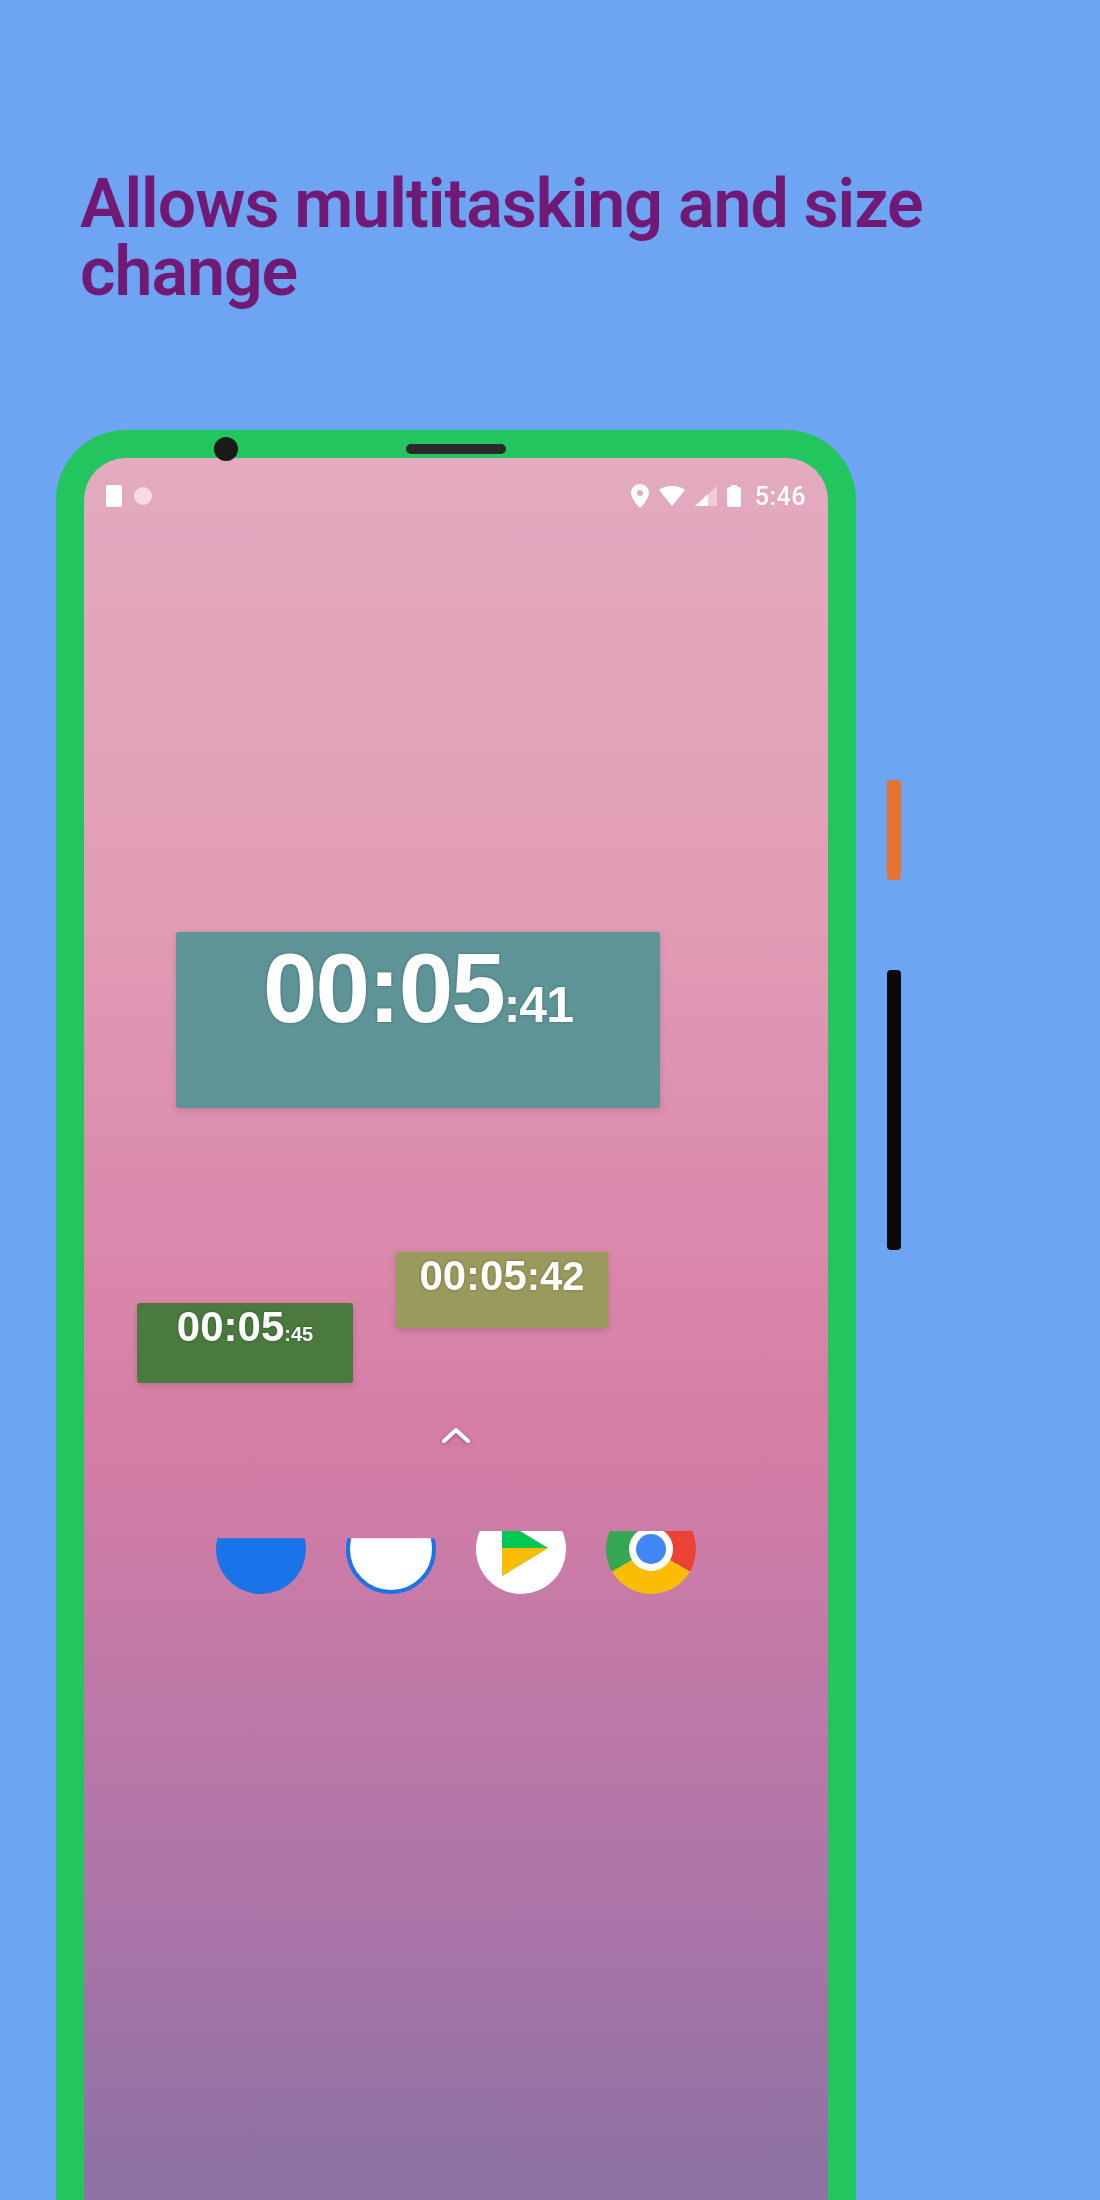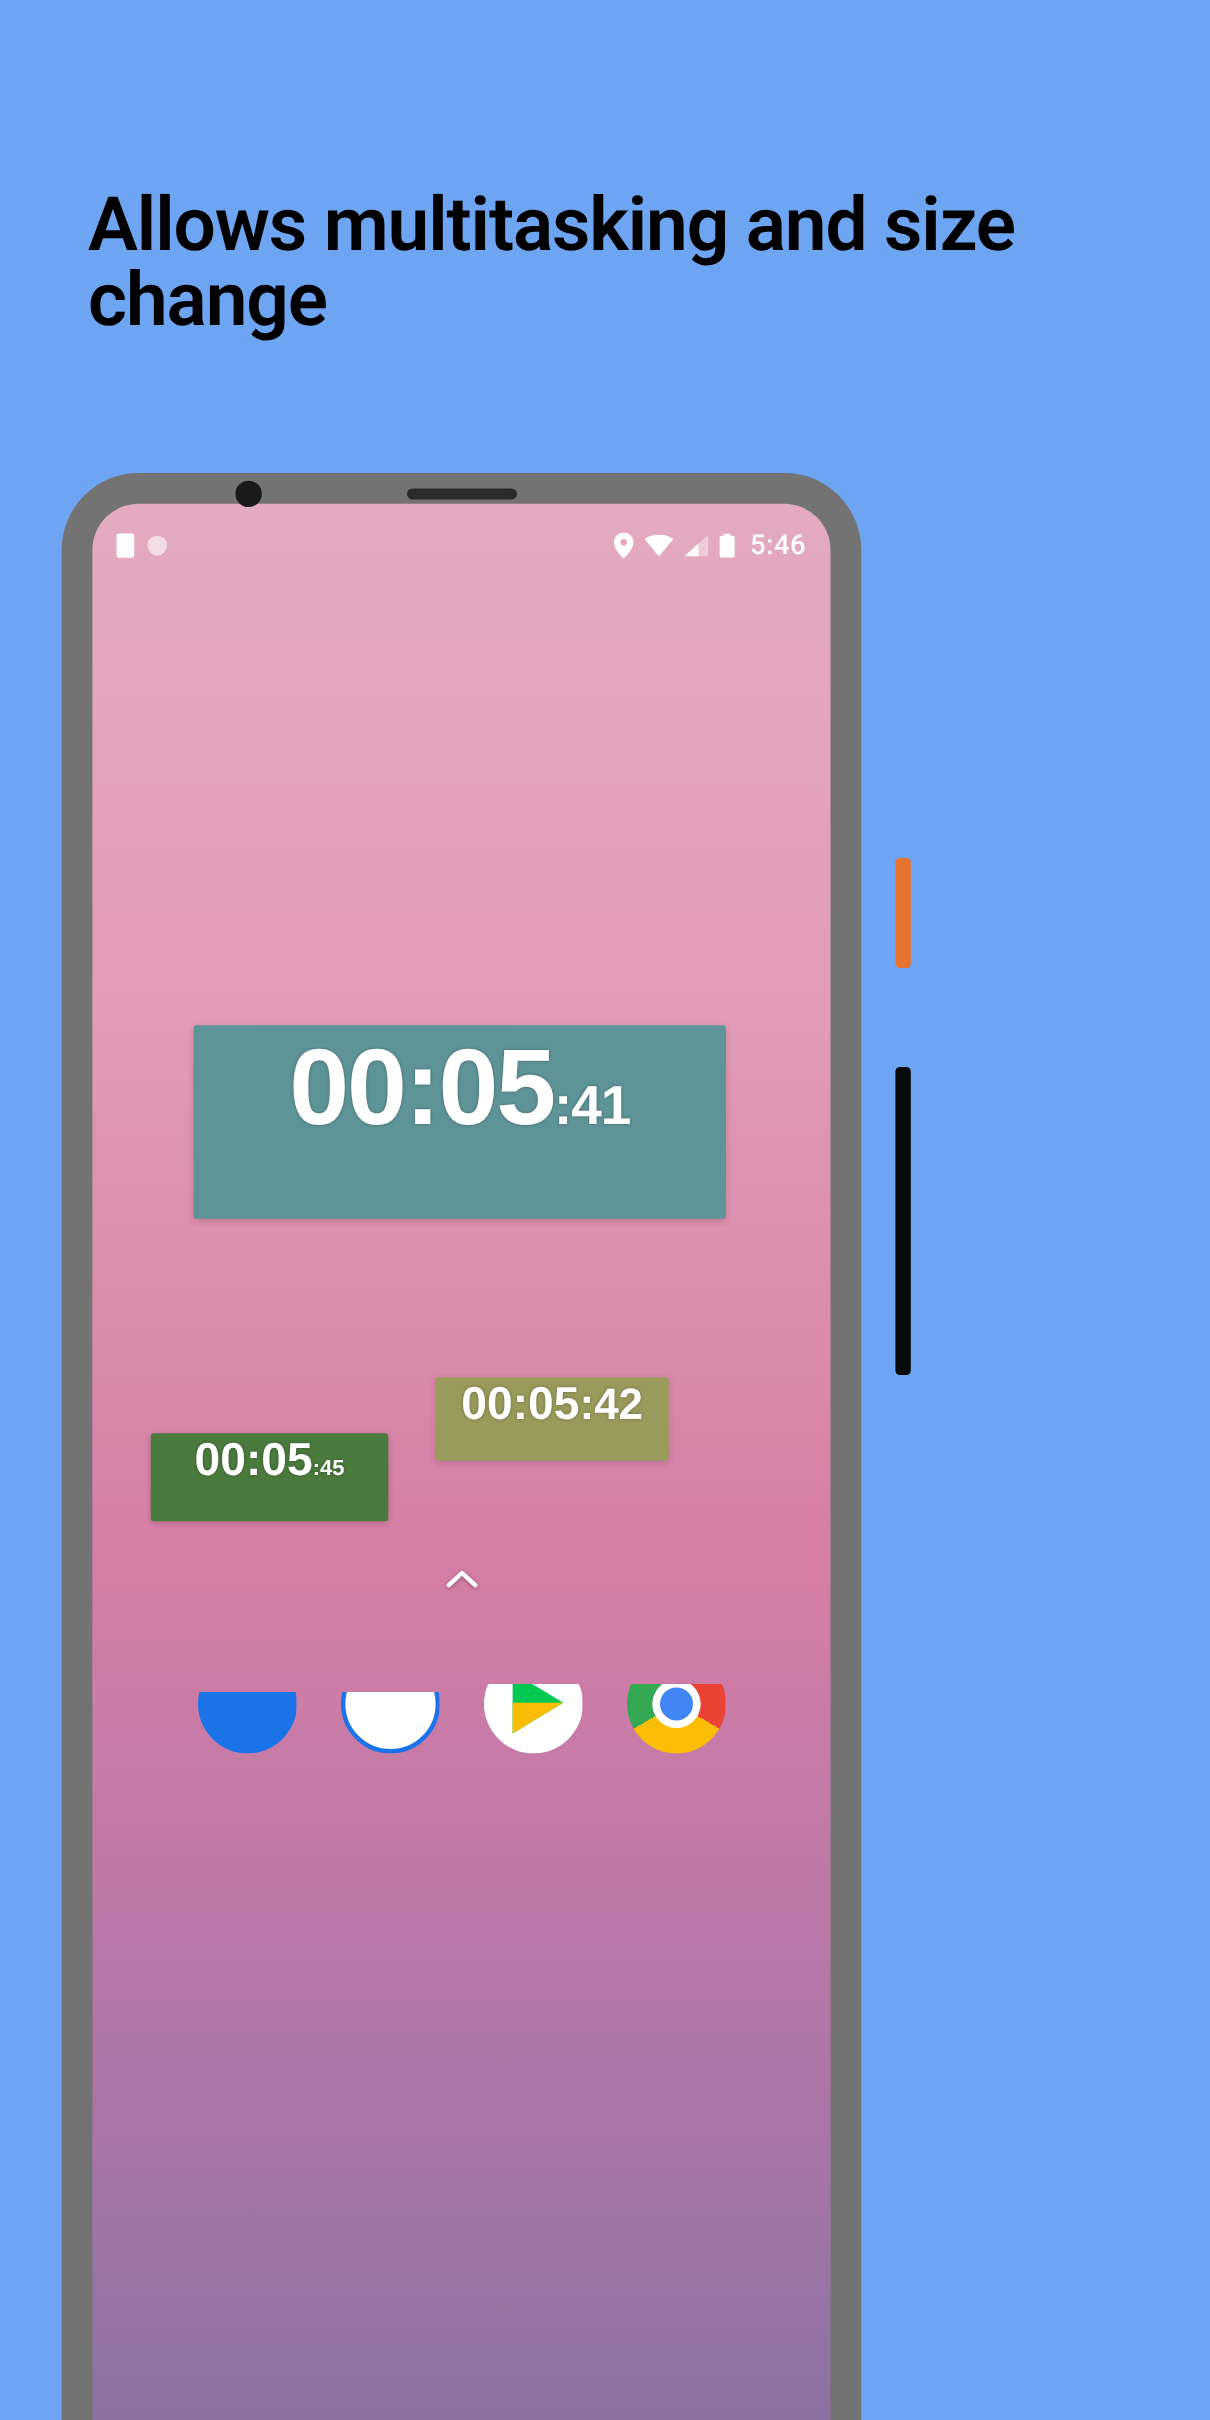--- a/index.html
+++ b/index.html
@@ -12,30 +12,30 @@
       overflow: hidden;
     }
     .headline {
       position: absolute;
       top: 170px;
       left: 80px;
       right: 60px;
       font-size: 68px;
       font-weight: 600;
       line-height: 1.0;
-      color: #000000;
+      color: #701a75;
       letter-spacing: -1px;
     }
     .phone-frame {
       position: absolute;
       top: 430px;
       left: 56px;
-      width: 727px;
+      width: 800px;
       height: 1770px;
-      background: #737373;
+      background: #22c55e;
       border-radius: 70px 70px 0 0;
       padding: 28px 28px 0 28px;
     }
     .phone-screen {
       width: 100%;
       height: 100%;
       background: linear-gradient(to bottom, #e3aac0 0%, #e29db6 25%, #d67ea6 55%, #a974a8 85%, #8b72a2 100%);
       border-radius: 42px 42px 0 0;
       position: relative;
       overflow: hidden;

